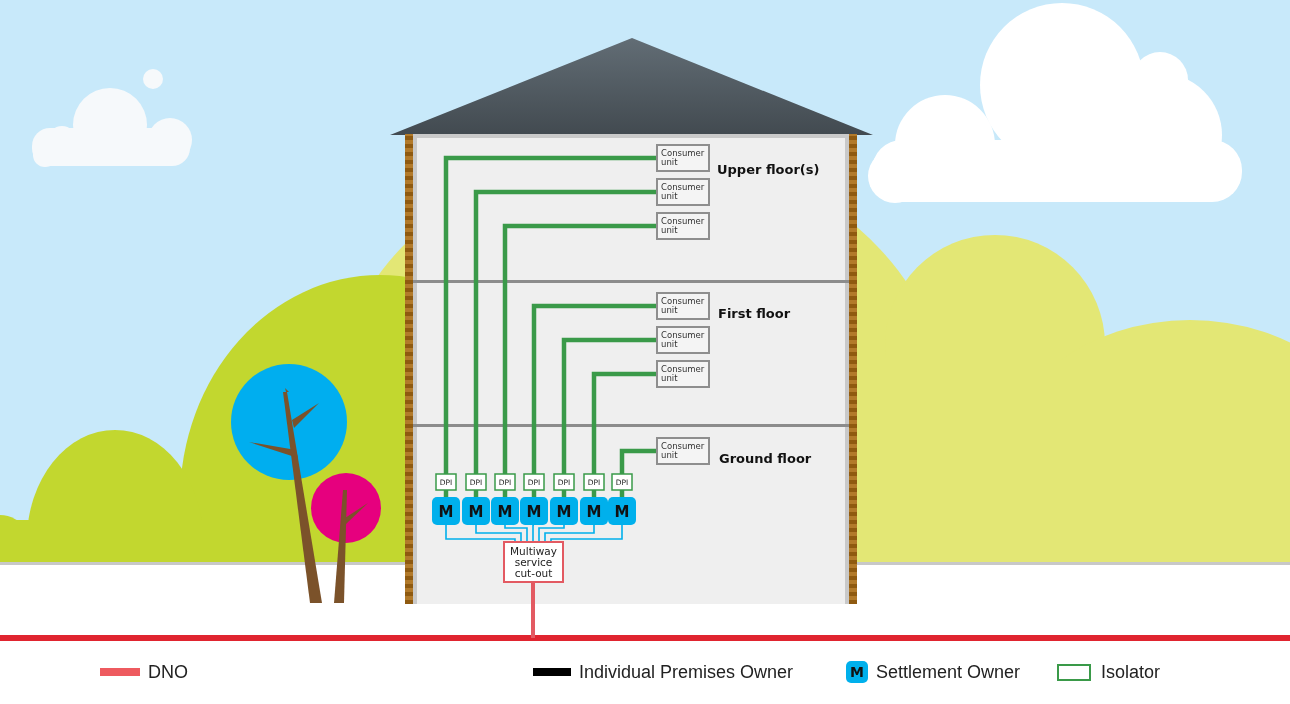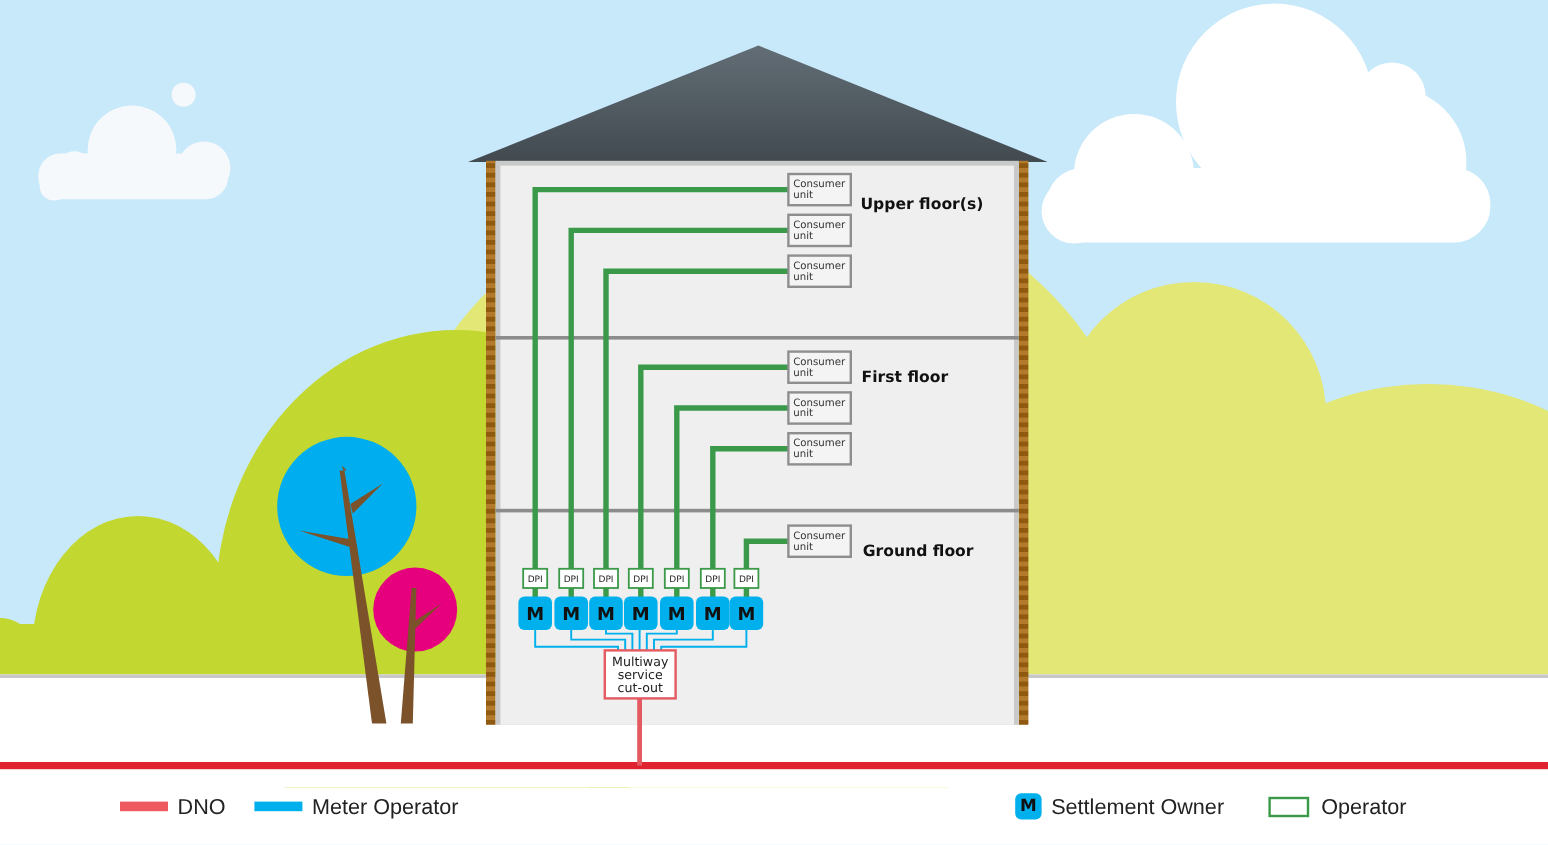--- a/index.html
+++ b/index.html
@@ -228,29 +228,29 @@
     <text class="cutout-text" text-anchor="middle" x="533.5" y="566">service</text>
     <text class="cutout-text" text-anchor="middle" x="533.5" y="577">cut-out</text>
   </g>
 </svg>
 
 <div id="legend">
   <div class="leg-item" style="left:100px;">
     <span class="swatch" style="background:#ee5a5f;"></span>
     <span>DNO</span>
   </div>
-  <div class="leg-item" style="left:212px;">
-    <span class="swatch" style="background:#00b0ec;"></span>
-    <span>Meter Operator</span>
-  </div>
   <div class="leg-item" style="left:418px;margin-top:48px;">
     <span class="swatch" style="background:#3a9a49;"></span>
     <span>BNO</span>
   </div>
+  <div class="leg-item" style="left:533px;">
+    <span class="swatch" style="background:#000000;width:38px;"></span>
+    <span>Individual Premises Owner</span>
+  </div>
   <div class="leg-item" style="left:846px;">
     <span class="swatch-m">M</span>
     <span>Settlement Owner</span>
   </div>
   <div class="leg-item" style="left:1057px;">
     <span class="swatch-iso"></span>
-    <span>Operator</span>
+    <span>Isolator</span>
   </div>
 </div>
 
 </body></html>

